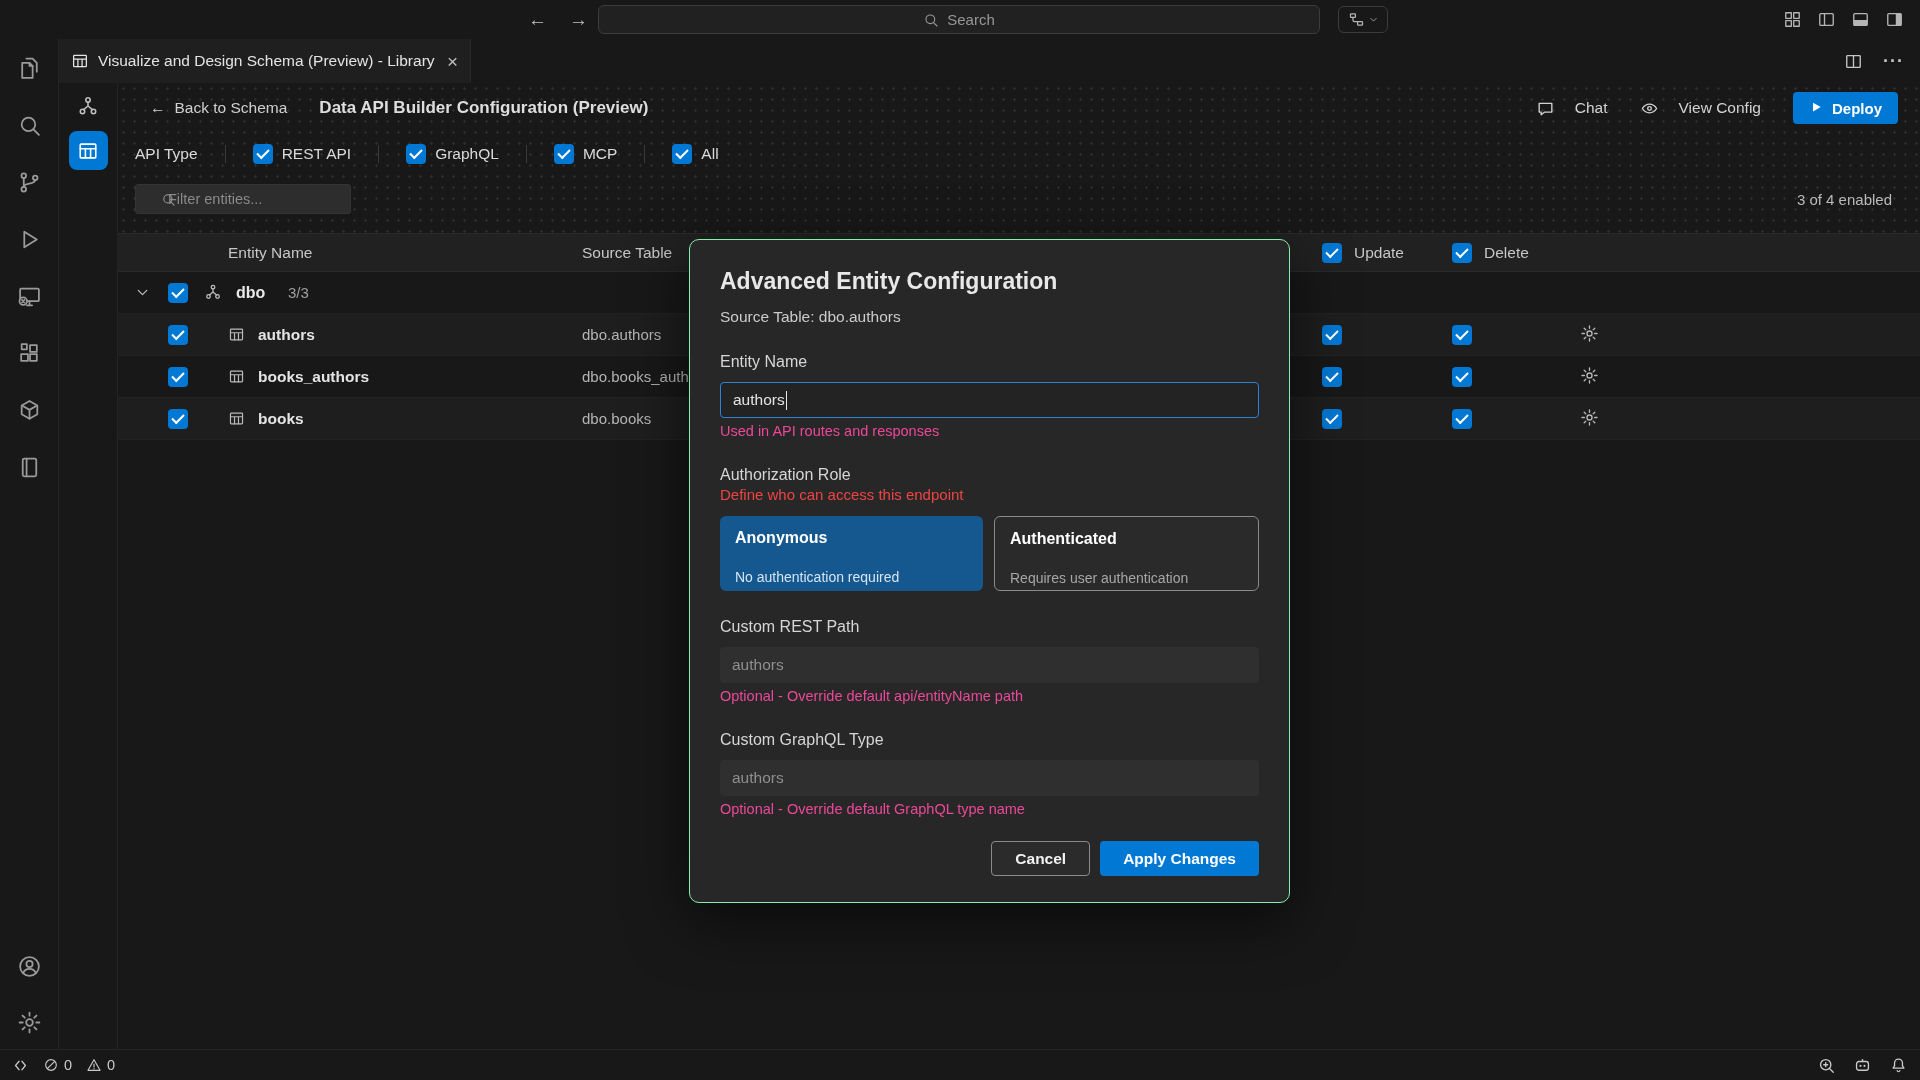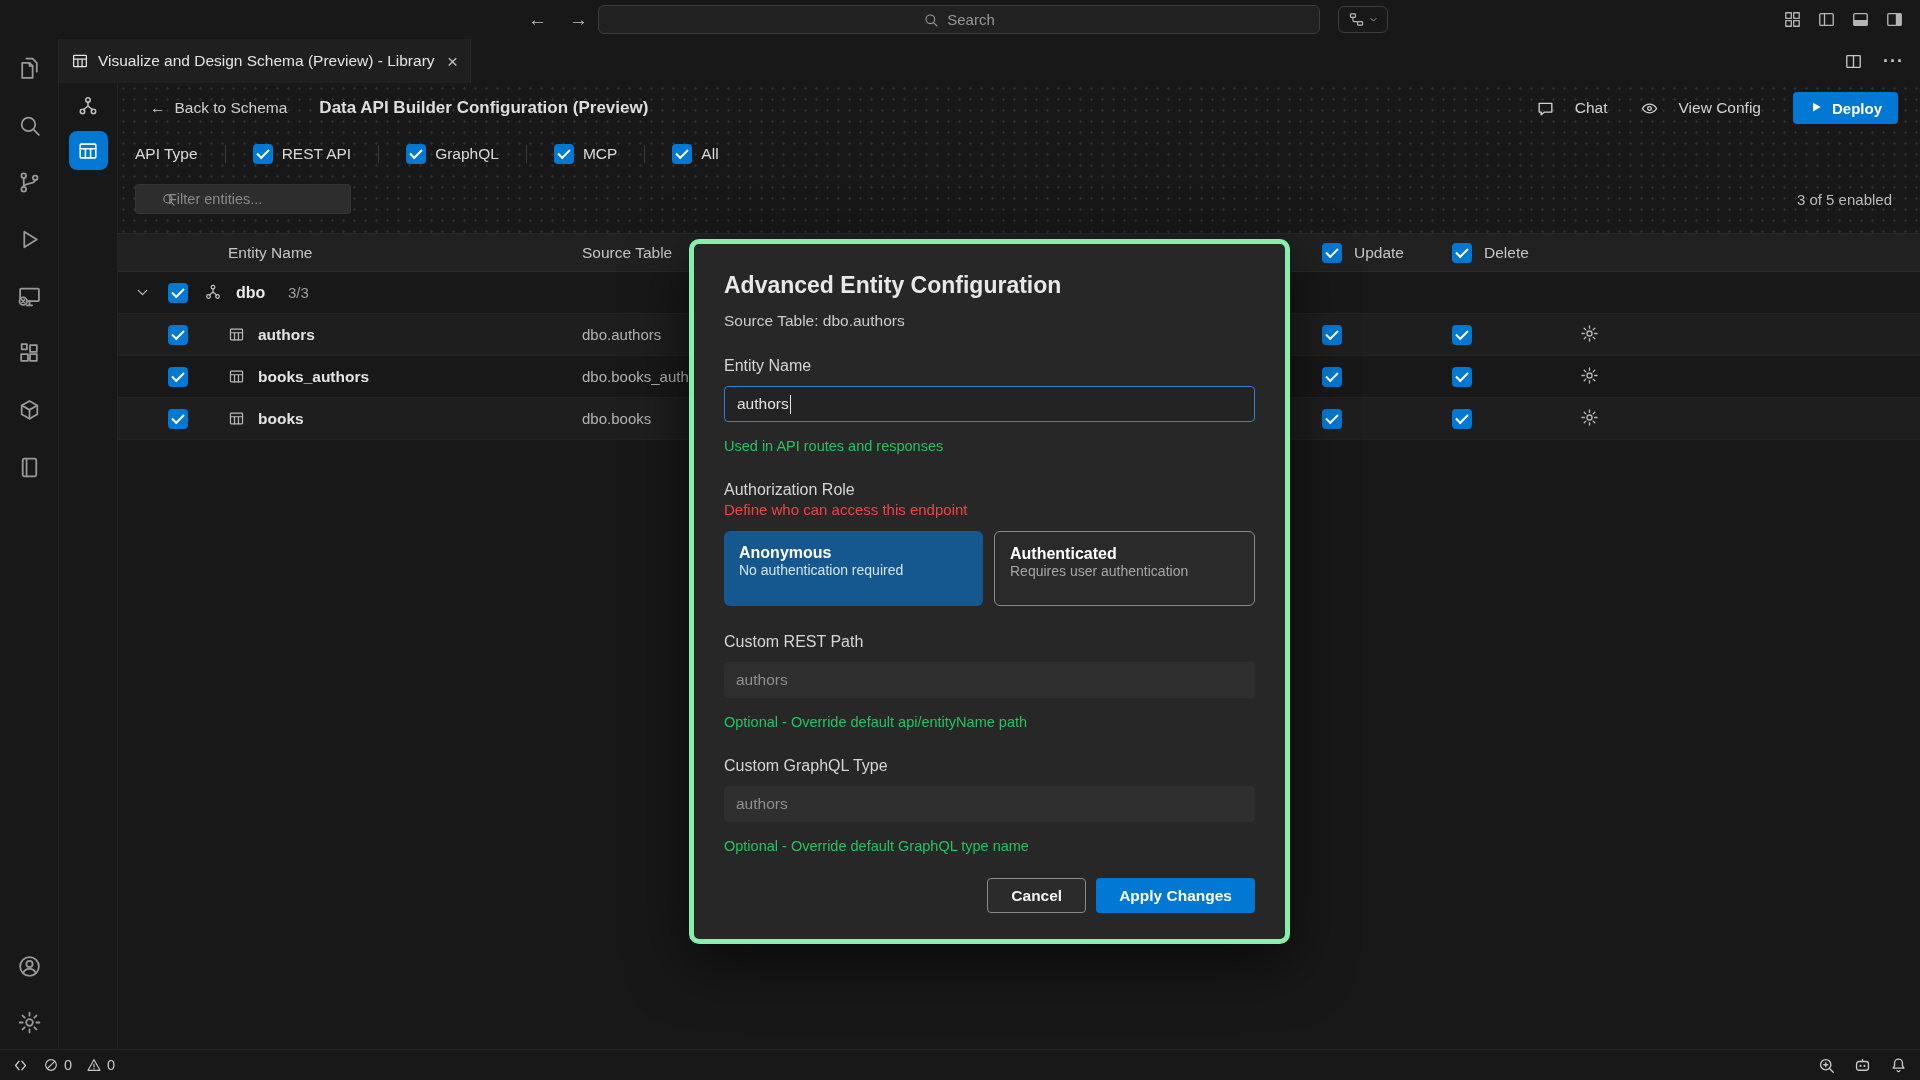--- a/index.html
+++ b/index.html
@@ -78,39 +78,39 @@
   .t-groupicon{position:absolute;left:86px;top:11px;color:#bdbdbd}
   .t-groupname{position:absolute;left:118px;top:0;line-height:42px;font-weight:700;font-size:16px;color:#e9e9e9}
   .t-groupcount{position:absolute;left:170px;top:0;line-height:42px;color:#9f9f9f;font-size:15px}
   .t-icon{position:absolute;left:110px;top:12px;color:#b9b9b9}
   .t-name{position:absolute;left:140px;top:0;line-height:42px;font-weight:600;font-size:15.5px;color:#e4e4e4}
   .t-source{position:absolute;left:464px;top:0;line-height:42px;color:#b4b4b4;font-size:15px}
   .t-gear{position:absolute;left:1462px;top:10px;color:#b8b8b8}
 
   
   .modal{position:absolute;left:689px;top:239px;width:601px;z-index:50;background:#272727;
-    border:5px solid #86efac;border-radius:10px;box-shadow:0 18px 60px rgba(0,0,0,.6);
+    border:1px solid #86efac;border-radius:10px;box-shadow:0 18px 60px rgba(0,0,0,.6);
     padding:28px 30px 26px;color:#d4d4d4}
   .m-title{font-size:23px;font-weight:700;color:#e8e8e8}
   .m-source{margin-top:13px;font-size:15.5px;color:#cbcbcb}
   .m-label{margin-top:27px;font-size:16px;color:#d6d6d6}
   .minput{margin-top:11px;height:36px;border-radius:4px;display:flex;align-items:center;
     padding:0 12px;font-size:15.5px;background:#2f2f2f;color:#e3e3e3}
   .minput.focused{background:#232323;border:1.5px solid #2f81d6}
   .caret{display:inline-block;width:1.5px;height:19px;background:#e8e8e8;margin-left:1px}
   .ph{color:#8f8f8f}
-  .hint{margin-top:16px;font-size:14.5px;color:#22c55e}
+  .hint{margin-top:5px;font-size:14.5px;color:#ec4899}
   .m-sub{margin-top:2px;font-size:15px;color:#ef4444}
   .cards{margin-top:13px;display:flex;gap:11px}
   .card{flex:1;height:75px;border-radius:6px;padding:13px 15px}
   .card.selected{background:#15588f}
   .card.plain{background:#2a2a2a;border:1px solid #8a8a8a}
   .card-title{font-size:16px;font-weight:700;color:#ffffff}
   .card.selected .card-desc{color:#d5e4f2}
-  .card-desc{margin-top:0;font-size:14px;color:#a6a6a6}
+  .card-desc{margin-top:22px;font-size:14px;color:#a6a6a6}
   .m-actions{margin-top:24px;display:flex;justify-content:flex-end;gap:10px}
   .btn{height:35px;border-radius:4px;display:flex;align-items:center;font-size:15.5px}
   .btn-cancel{background:#2b2b2b;border:1px solid #8a8a8a;color:#f2f2f2;font-weight:600;padding:0 23px}
   .btn-apply{background:#0078d4;color:#fff;font-weight:700;padding:0 23px}
 
   
   .statusbar{position:absolute;left:0;right:0;bottom:0;height:31px;background:#181818;border-top:1px solid #242424;
     display:flex;align-items:center;padding:0 12px;gap:14px;color:#c9c9c9;font-size:14.5px}
   .sb-item{display:flex;align-items:center;gap:5px}
   .sb-right{margin-left:auto;display:flex;align-items:center;gap:17px;color:#c9c9c9}
@@ -350,21 +350,21 @@
         </span>
     </div>
     <div class="hrow3">
       <span class="searchglyph">
         <svg class="ic" width="15" height="15" viewBox="0 0 24 24">
             <circle cx="11" cy="11" r="6.5"></circle>
             <path d="M15.8 15.8L21 21"></path>
           </svg>
       </span>
       <input class="filterinput" placeholder="Filter entities..." style="">
-      <span class="summary">3 of 5 enabled</span>
+      <span class="summary">3 of 4 enabled</span>
     </div>
   </div>
 
   <div class="thead">
     <span class="lbl" style="left:110px">Entity Name</span>
     <span class="lbl" style="left:464px">Source Table</span>
     <span class="cb pos-updcb"></span>
     <span class="lbl" style="left:1236px">Update</span>
     <span class="cb pos-delcb"></span>
     <span class="lbl" style="left:1366px">Delete</span>

